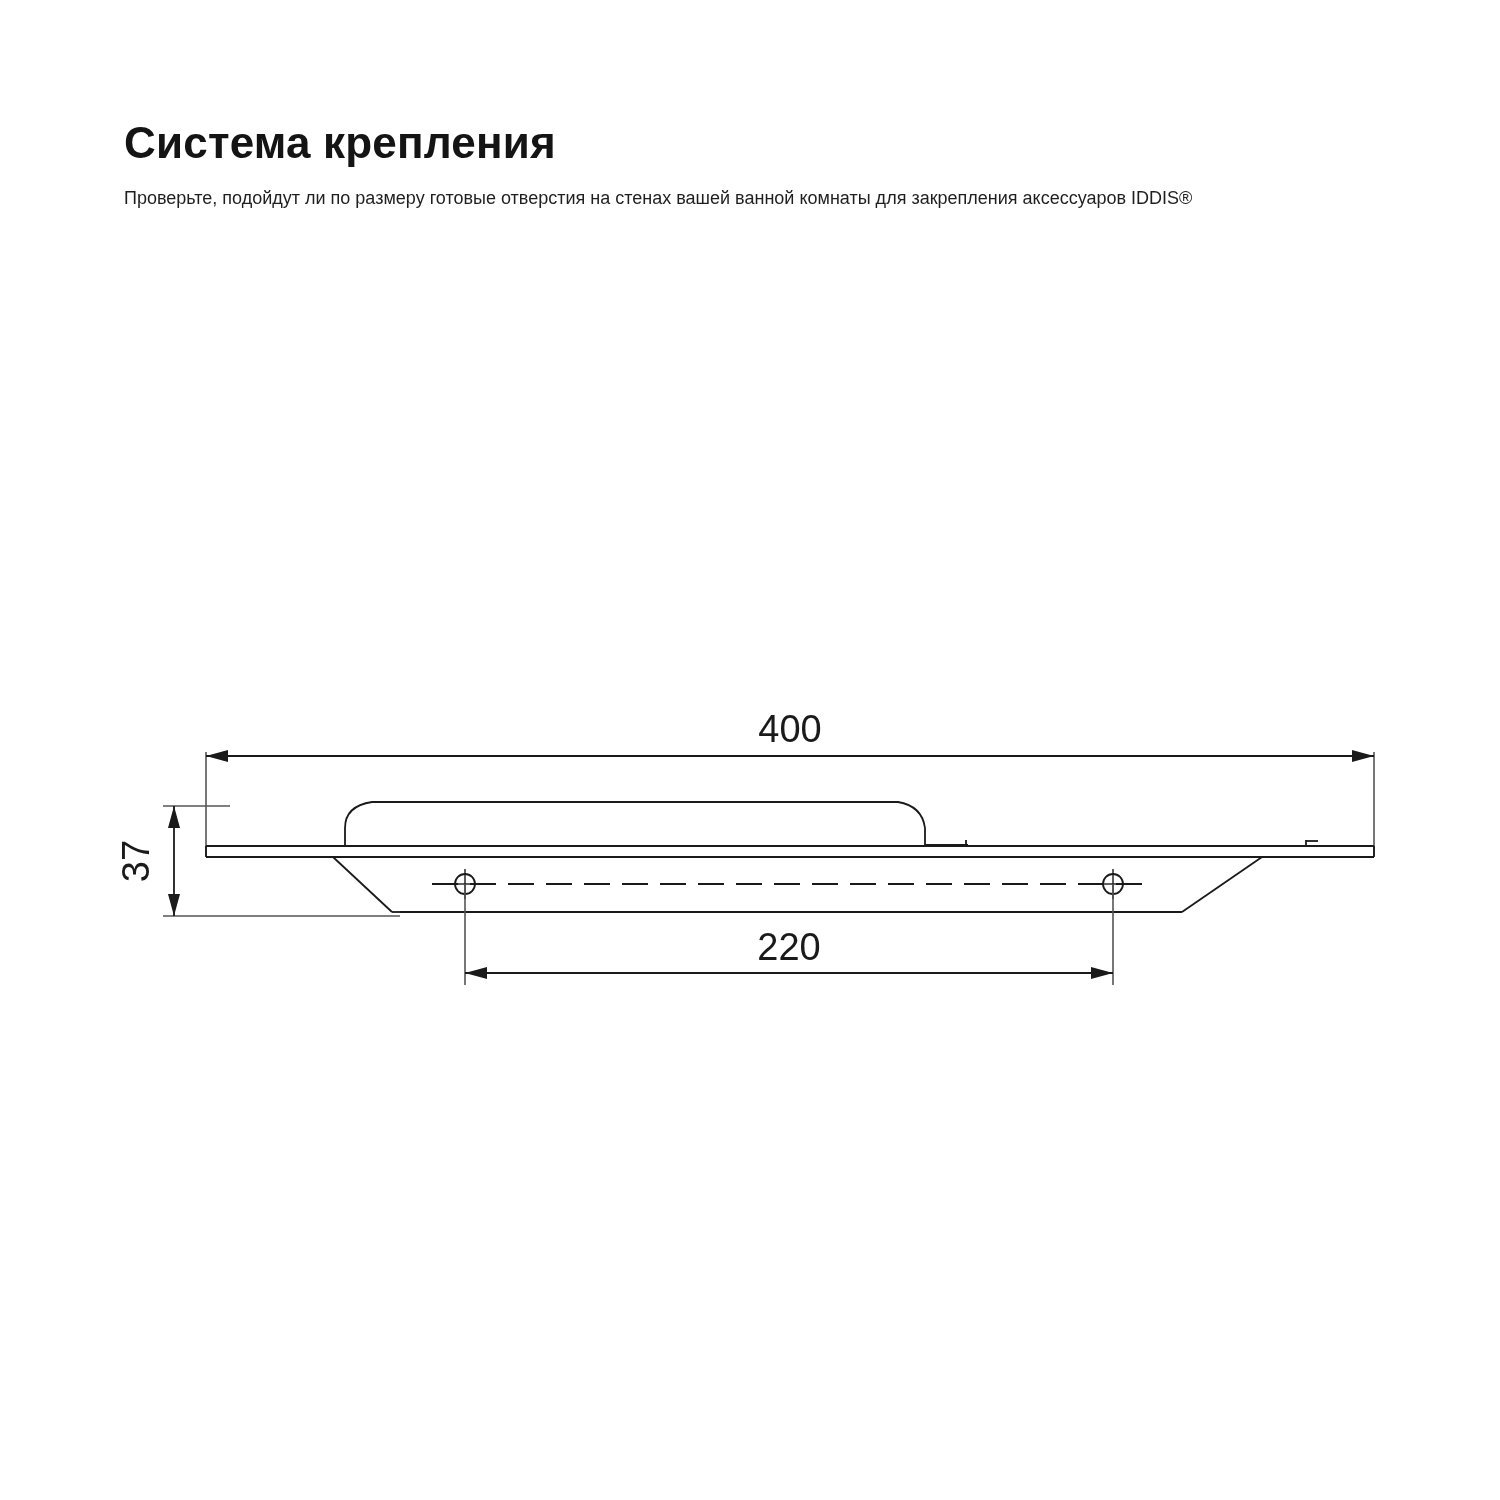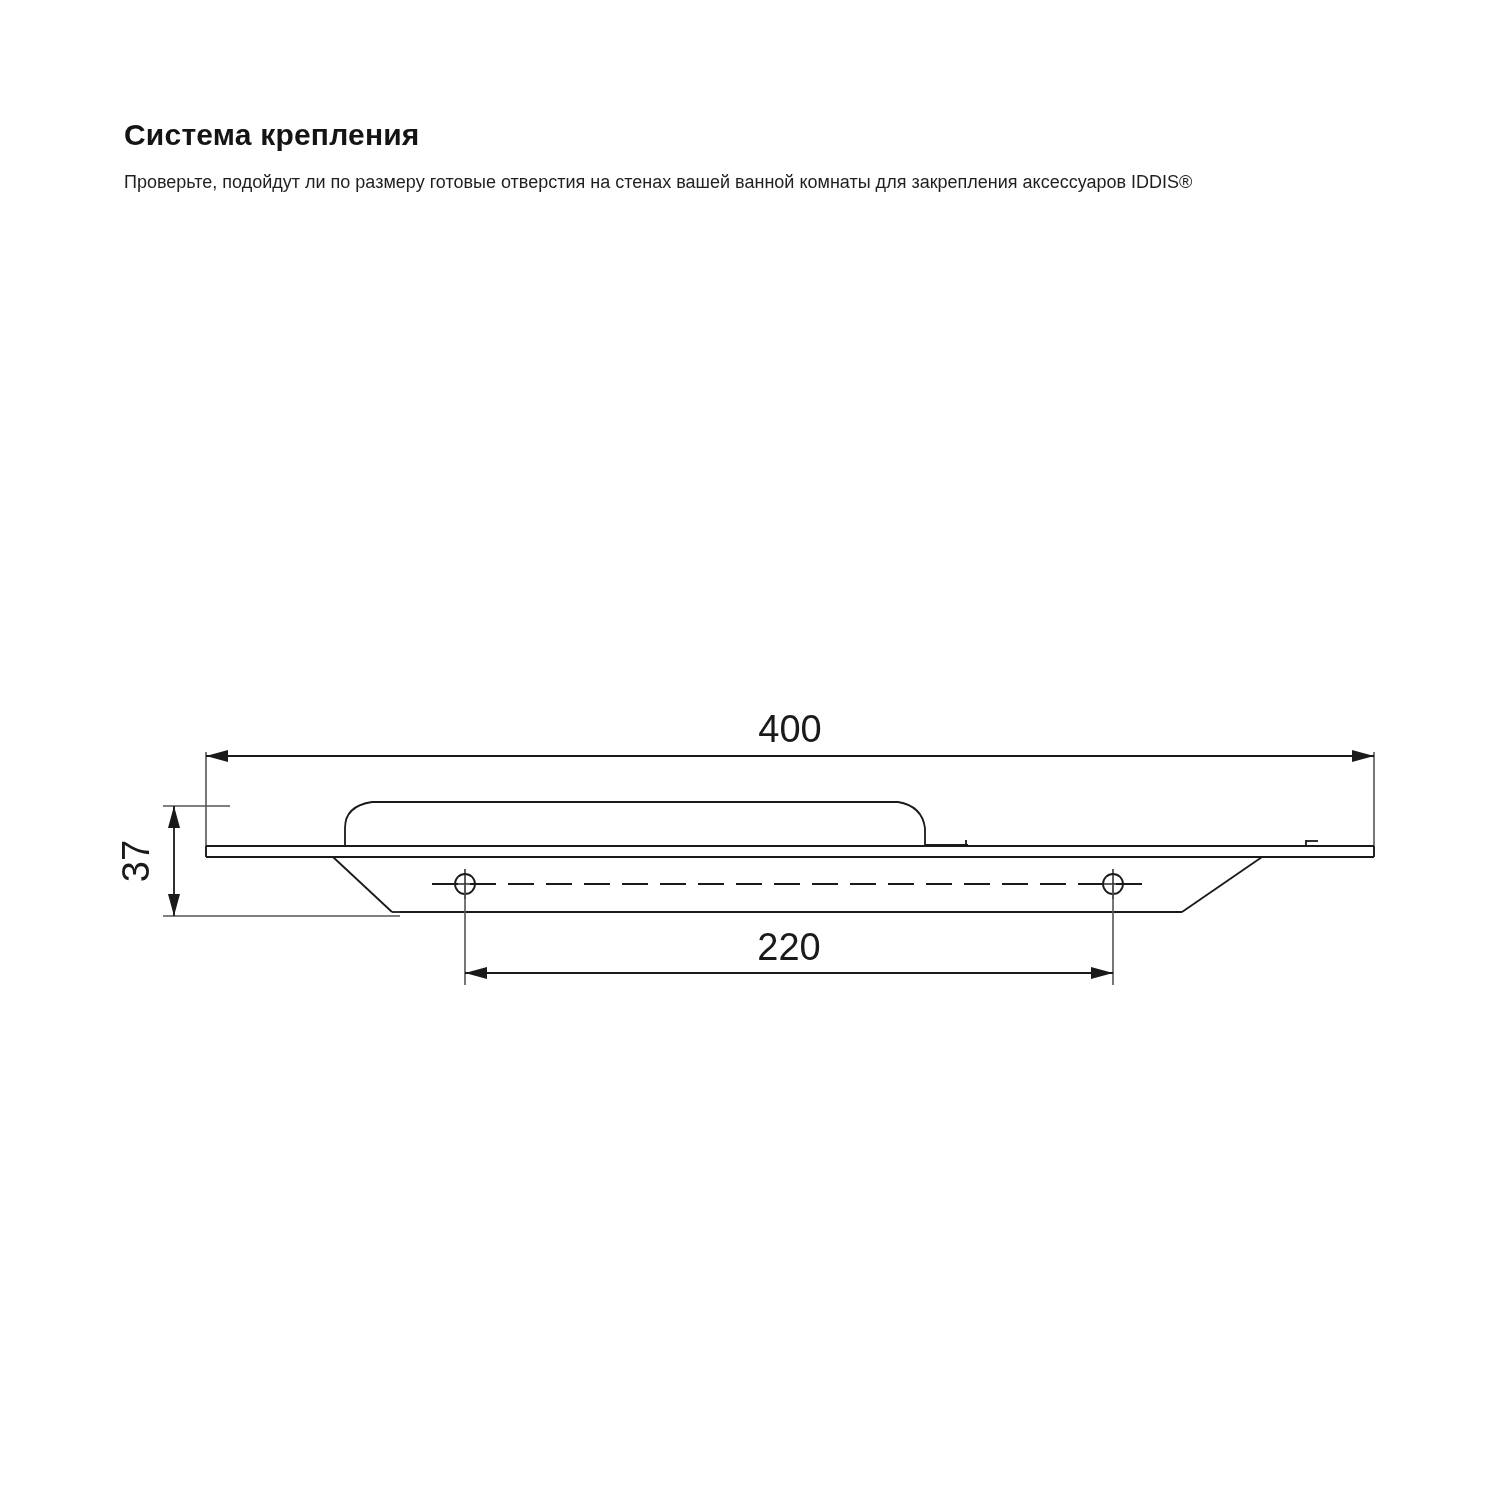--- a/index.html
+++ b/index.html
@@ -19,21 +19,21 @@
     position: absolute;
     inset: 0;
   }
   .header {
     position: absolute;
     left: 124px;
     top: 118px;
     width: 1260px;
   }
   .title {
-    font-size: 30px;
+    font-size: 44px;
     font-weight: bold;
     letter-spacing: 0.2px;
     color: #141414;
     margin: 0 0 18px 0;
     line-height: 1.15;
   }
   .subtitle {
     font-size: 18px;
     font-weight: normal;
     color: #1f1f1f;

